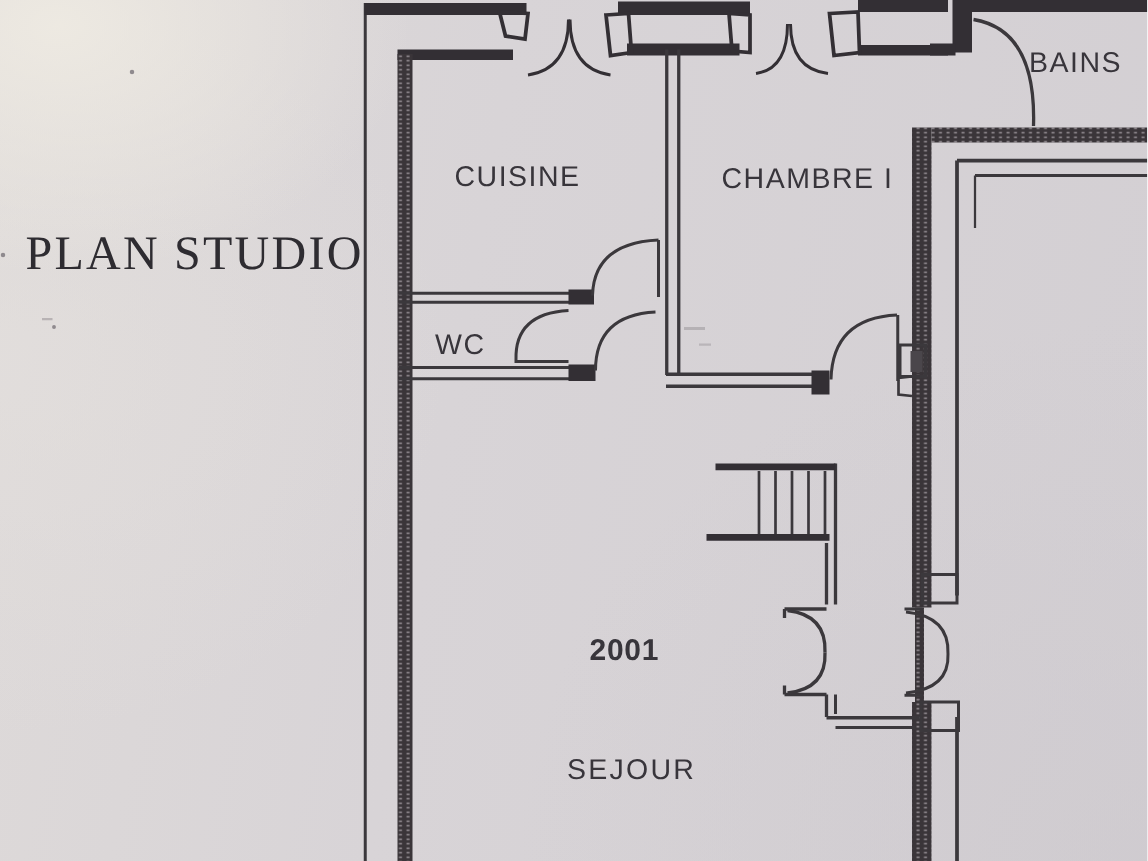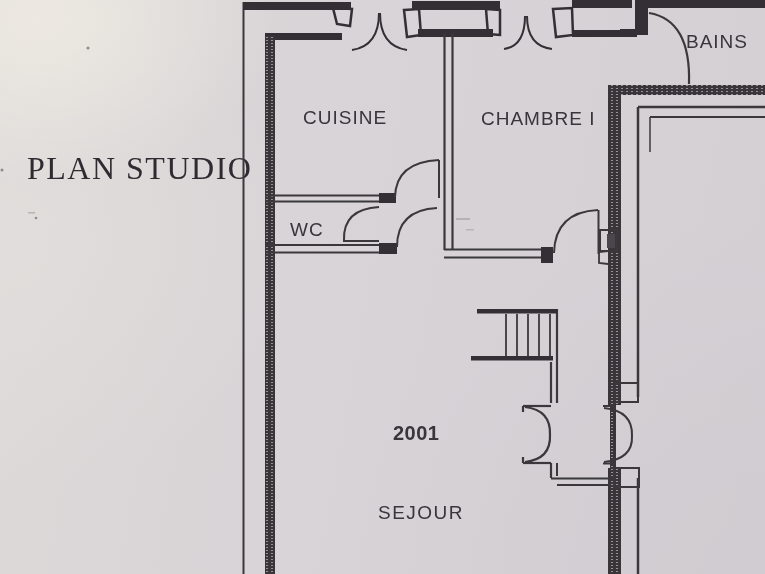--- a/index.html
+++ b/index.html
@@ -8,21 +8,21 @@
     width:765px;height:574px;
     overflow:hidden;
     background:
       radial-gradient(ellipse 430px 300px at 5% 3%, rgba(238,234,226,.95) 0%, rgba(238,234,226,0) 55%),
       radial-gradient(ellipse 500px 420px at 0% 42%, rgba(229,225,222,.55) 0%, rgba(229,225,222,0) 60%),
       radial-gradient(ellipse 700px 600px at 100% 100%, rgba(205,201,206,.6) 0%, rgba(205,201,206,0) 60%),
       linear-gradient(100deg,#dedad9 0%, #d8d4d7 40%, #d3cfd3 100%);
     font-family:"Liberation Sans", sans-serif;
   }
   #plan-title{
-    position:absolute;left:27px;top:150px;
+    position:absolute;left:17px;top:150px;
     font-family:"Liberation Serif", serif;
     font-size:32px;color:#2e2c31;letter-spacing:1.5px;
     white-space:nowrap;
   }
   svg{position:absolute;left:0;top:0;filter:blur(.3px);}
   .lbl{font-family:"Liberation Sans", sans-serif;font-size:19px;fill:#38353b;letter-spacing:1px;}
   .lbl-bold{font-weight:bold;font-size:20px;letter-spacing:.5px;}
 </style>
 </head>
 <body>

